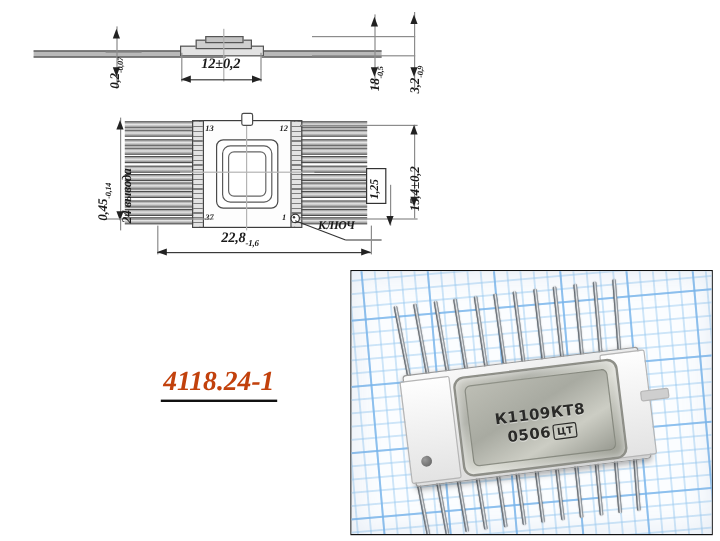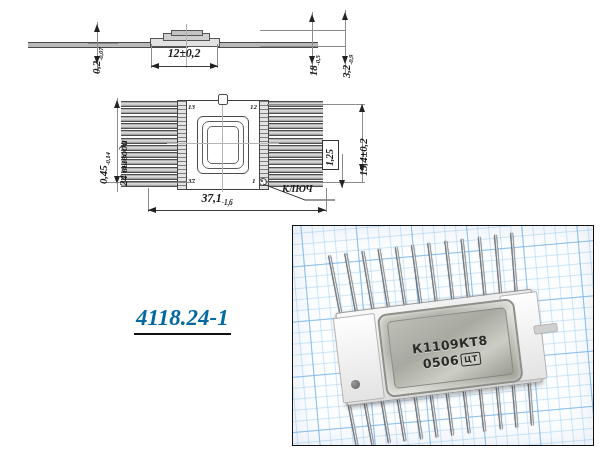--- a/index.html
+++ b/index.html
@@ -23,41 +23,41 @@
   .ar-r{border-top:3px solid transparent;border-bottom:3px solid transparent;border-left:8px solid #222;}
   .ar-u{border-left:3px solid transparent;border-right:3px solid transparent;border-bottom:8px solid #222;}
   .ar-d{border-left:3px solid transparent;border-right:3px solid transparent;border-top:8px solid #222;}
 
   
   #sideview{position:absolute;left:0;top:0;width:360px;height:95px;}
   .body-slab{position:absolute;background:#d8d8d8;border:1px solid #555;}
   .lead-plane{position:absolute;background:#b9b9b9;border-top:1px solid #4a4a4a;border-bottom:1px solid #4a4a4a;}
 
   
-  #planview{position:absolute;left:17px;top:92px;width:360px;height:120px;text-align:center;}
+  #planview{position:absolute;left:0;top:92px;width:360px;height:120px;text-align:center;}
   .finL,.finR{position:absolute;height:4px;
       background:linear-gradient(180deg,#9a9a9a 0%,#e6e6e6 45%,#8f8f8f 100%);
       border-top:1px solid #4f4f4f;border-bottom:1px solid #4f4f4f;}
   .pkg-outer{position:absolute;border:1px solid #3c3c3c;background:#fdfdfd;}
   .pkg-rail{position:absolute;background:
       repeating-linear-gradient(180deg,#7d7d7d 0 1px,#e3e3e3 1px 4px);
       border:1px solid #454545;}
   .die1{position:absolute;border:1px solid #4a4a4a;background:#fff;}
   .die2{position:absolute;border:1px solid #5a5a5a;background:#fff;border-radius:7px;}
   .die3{position:absolute;border:1px solid #666;background:#fff;border-radius:5px;}
   .tab{position:absolute;border:1px solid #4a4a4a;background:#fff;}
   .pinno{position:absolute;font-style:italic;font-size:7px;font-weight:700;color:#222;}
   .keydot{position:absolute;width:6px;height:6px;border:1px solid #333;border-radius:50%;background:#fff;}
   .keydot:after{content:"";position:absolute;left:1px;top:1px;width:2px;height:2px;
       background:#333;border-radius:50%;}
   .boxlbl{position:absolute;border:1px solid #333;background:#fff;}
 
   
   #partno{position:absolute;left:134px;top:305px;font-style:italic;font-weight:700;
-      font-size:23px;letter-spacing:0px;color:#0369a1;
+      font-size:23px;letter-spacing:0px;color:#c2410c;
       border-bottom:2px solid #111;padding:0 2px 2px 2px;}
 
   
   #photo{position:absolute;left:292px;top:225px;width:300px;height:219px;
       border:1px solid #111;background:#f4f9ff;overflow:hidden;}
   #grid{position:absolute;inset:0;
       background-color:#fbfdff;
       background-image:
         linear-gradient(to right, rgba(120,180,235,.75) 1px, transparent 1px),
         linear-gradient(to bottom, rgba(120,180,235,.75) 1px, transparent 1px),
@@ -228,21 +228,21 @@
     <div class="lbl rot90" style="left:307px;top:74px;font-size:10px;">1,25</div>
     <div class="line v thin" style="left:325px;top:62px;height:34px;"></div>
     <div class="ar ar-d" style="left:322px;top:88px;"></div>
 
     <div class="line v thin" style="left:131px;top:96px;height:24px;"></div>
     <div class="line v thin" style="left:309px;top:96px;height:24px;"></div>
     <div class="line h" style="left:131px;top:118px;width:178px;"></div>
     <div class="ar ar-l" style="left:131px;top:115px;"></div>
     <div class="ar ar-r" style="left:301px;top:115px;"></div>
     <div class="lbl" style="left:200px;top:99px;font-size:12px;transform:translateX(-50%);">
-      <span>37,1</span><span class="tol">-1,6</span>
+      <span>22,8</span><span class="tol">-1,6</span>
     </div>
   </div>
 
   <div id="partno">4118.24-1</div>
 
   <div id="photo">
     <div id="grid"></div>
 
     <div id="chipwrap">
       <div class="pinrow" id="pins-top" style="top:-6px;">

